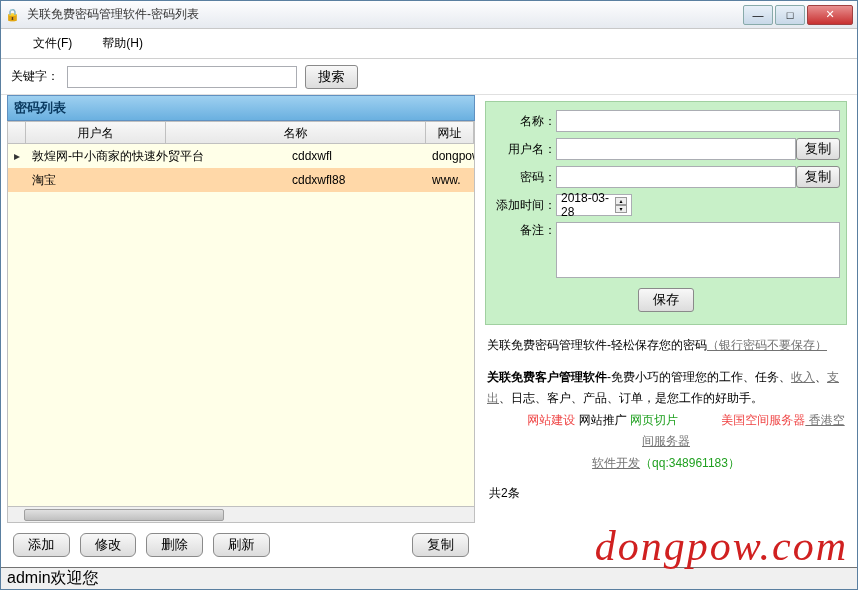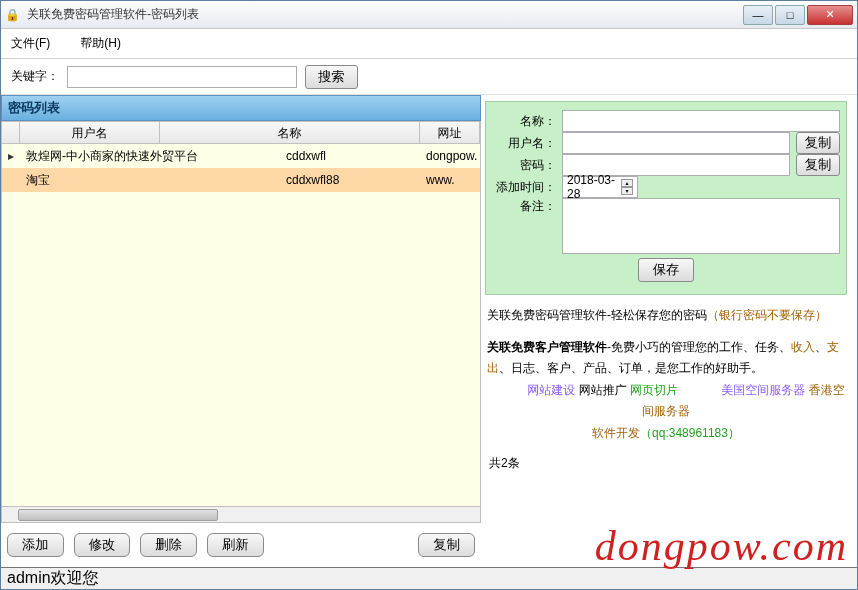--- a/index.html
+++ b/index.html
@@ -4,58 +4,58 @@
 <style>
 * { box-sizing: border-box; margin: 0; padding: 0; }
 body { font-family: "Microsoft YaHei", SimSun, sans-serif; font-size: 12px; background: #fff; width: 858px; height: 590px; overflow: hidden; position: relative; }
 .window { width: 858px; height: 590px; border: 1px solid #5a7fa0; background: #f0f0f0; display: flex; flex-direction: column; }
 .titlebar { height: 28px; background: linear-gradient(#fdfdfe, #e6eaf0); border-bottom: 1px solid #c8c8c8; display: flex; align-items: center; padding: 0 4px; }
 .titlebar .icon { width: 16px; height: 16px; margin-right: 6px; display: flex; align-items: center; justify-content: center; }
 .titlebar .title { flex: 1; font-size: 12px; color: #333; }
 .win-btns { display: flex; gap: 2px; }
 .win-btn { width: 30px; height: 20px; border: 1px solid #8aa; background: linear-gradient(#e8f0f8, #c8d8e8); display: flex; align-items: center; justify-content: center; font-size: 11px; cursor: pointer; border-radius: 2px; }
 .win-btn.close { background: linear-gradient(#e89090, #c83030); color: #fff; width: 46px; border-color: #a04040; }
-.menubar { height: 30px; background: #fff; border-bottom: 1px solid #d0d0d0; display: flex; align-items: center; padding: 0 4px; gap: 18px; }
+.menubar { height: 30px; background: #fff; border-bottom: 1px solid #d0d0d0; display: flex; align-items: center; padding: 0 26px; gap: 18px; }
 .menu-item { cursor: pointer; padding: 4px 6px; }
 .searchbar { height: 36px; background: #fff; display: flex; align-items: center; padding: 0 10px; gap: 8px; border-bottom: 1px solid #e0e0e0; }
 .searchbar input { width: 230px; height: 22px; border: 1px solid #abadb3; padding: 0 4px; }
 .searchbar button { height: 24px; padding: 0 12px; border: 1px solid #8a8a8a; background: linear-gradient(#f8f8f8, #dcdcdc); border-radius: 3px; cursor: pointer; }
 .content { flex: 1; display: flex; background: #fff; }
-.left-panel { width: 480px; display: flex; flex-direction: column; padding: 0 0; }
+.left-panel { width: 480px; display: flex; flex-direction: column; padding: 0 6px; }
 .list-header { background: linear-gradient(#9ed0f0, #6ab0e0); color: #0a3a60; font-weight: bold; padding: 3px 6px; border: 1px solid #6090c0; font-size: 13px; }
 .grid { flex: 1; background: #ffffe8; border: 1px solid #c0c0c0; position: relative; overflow: hidden; }
 .grid-head { display: flex; background: linear-gradient(#f8f8f8, #e8e8e8); border-bottom: 1px solid #c0c0c0; height: 22px; }
 .grid-head .col { padding: 3px 6px; border-right: 1px solid #c0c0c0; text-align: center; }
 .grid-row { display: flex; height: 24px; align-items: center; }
 .grid-row.sel { background: #ffd8a8; }
 .grid-row .marker { width: 18px; text-align: center; color: #333; }
 .grid-row .col { padding: 3px 6px; overflow: hidden; white-space: nowrap; }
 .c-name { width: 260px; }
 .c-user { width: 140px; }
 .c-url { flex: 1; }
 .hscroll { position: absolute; bottom: 0; left: 0; right: 0; height: 16px; background: #f0f0f0; border-top: 1px solid #c0c0c0; display: flex; align-items: center; }
 .hscroll .thumb { width: 200px; height: 12px; background: linear-gradient(#e0e0e0, #c0c0c0); border: 1px solid #a0a0a0; border-radius: 2px; margin-left: 16px; }
 .bottom-btns { display: flex; gap: 10px; padding: 10px 6px; align-items: center; }
 .bottom-btns button { height: 24px; padding: 0 14px; border: 1px solid #8a8a8a; background: linear-gradient(#f8f8f8, #dcdcdc); border-radius: 6px; cursor: pointer; }
 .bottom-btns .spacer { flex: 1; }
 .right-panel { flex: 1; display: flex; flex-direction: column; padding: 6px 10px 0 4px; }
 .form { background: #c8f0c8; border: 1px solid #a0d0a0; padding: 8px 6px; }
-.form-row { display: flex; align-items: center; margin-bottom: 0; gap: 6px; }
+.form-row { display: flex; align-items: center; margin-bottom: 6px; }
 .form-row .lbl { width: 64px; text-align: right; }
 .form-row input[type=text] { flex: 1; height: 22px; border: 1px solid #abadb3; padding: 0 4px; background: #fff; }
 .form-row .datebox { width: 76px; height: 22px; border: 1px solid #abadb3; background: #fff; display: flex; align-items: center; padding: 0 4px; gap: 2px; }
 .form-row .spin { width: 14px; display: flex; flex-direction: column; }
 .form-row .spin span { height: 8px; border: 1px solid #999; background: #eee; font-size: 6px; text-align: center; line-height: 6px; cursor: pointer; }
 .form-row textarea { flex: 1; height: 56px; border: 1px solid #abadb3; resize: none; padding: 2px 4px; }
 .form-row button { width: 44px; height: 22px; border: 1px solid #8a8a8a; background: linear-gradient(#f8f8f8, #dcdcdc); border-radius: 3px; cursor: pointer; }
 .save-row { text-align: center; padding: 4px 0; }
 .save-row button { width: 56px; height: 24px; border: 1px solid #8a8a8a; background: linear-gradient(#f8f8f8, #dcdcdc); border-radius: 3px; cursor: pointer; }
 .ads { padding: 10px 2px; font-size: 12px; line-height: 1.8; }
-.ads .red { color: #a16207; }
-.ads .blue { color: #8b5cf6; margin-left: 40px; }
+.ads .red { color: #737373; text-decoration: underline; }
+.ads .blue { color: #ef4444; margin-left: 40px; }
 .ads .green { color: #20a020; }
 .statusbar { height: 22px; border-top: 1px solid #737373; background: #f0f0f0; display: flex; align-items: center; padding: 0 6px; font-size: 16px; }
 .count { padding-left: 4px; }
 .watermark { position: absolute; right: 10px; bottom: 20px; font-family: Georgia, serif; font-size: 42px; color: #d02020; font-style: italic; letter-spacing: 2px; pointer-events: none; }
 </style>
 </head>
 <body>
 
 <div class="window">
   <div class="titlebar">

